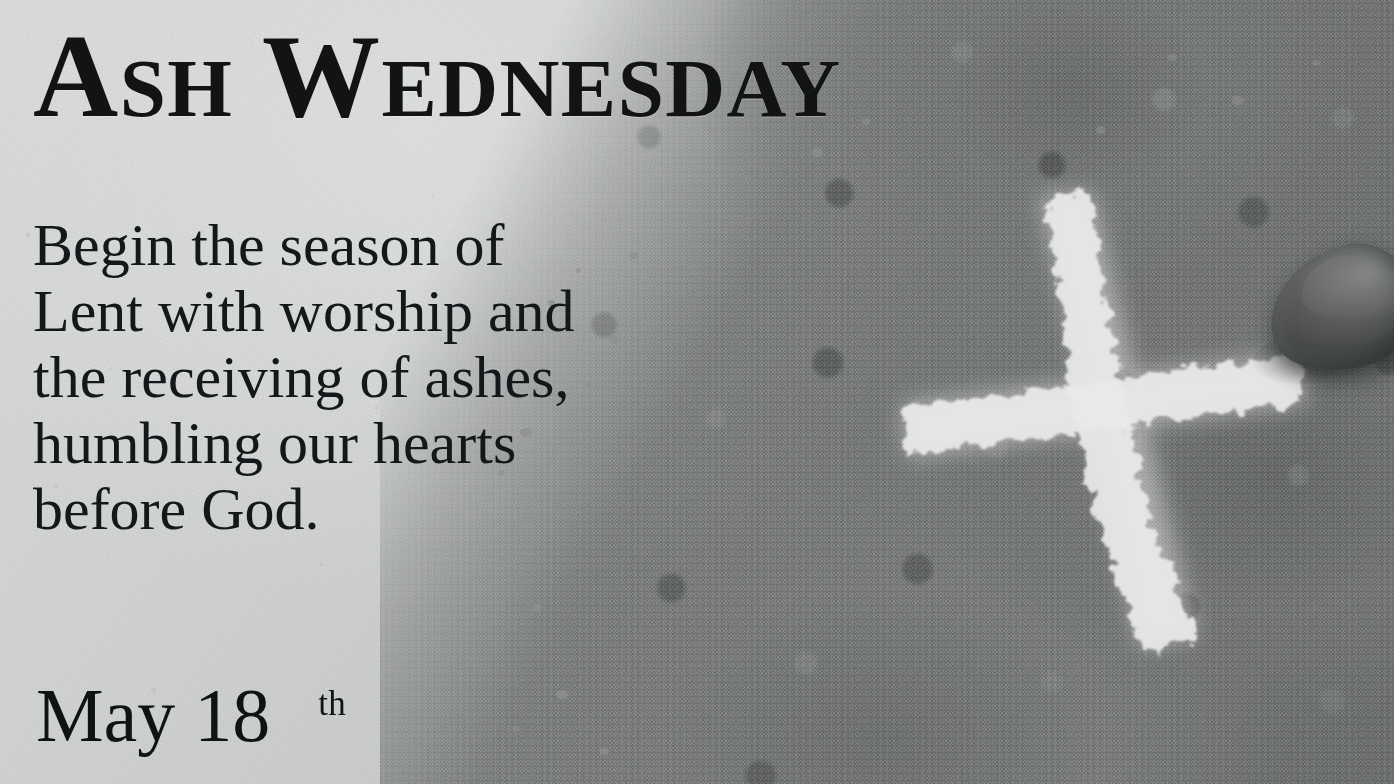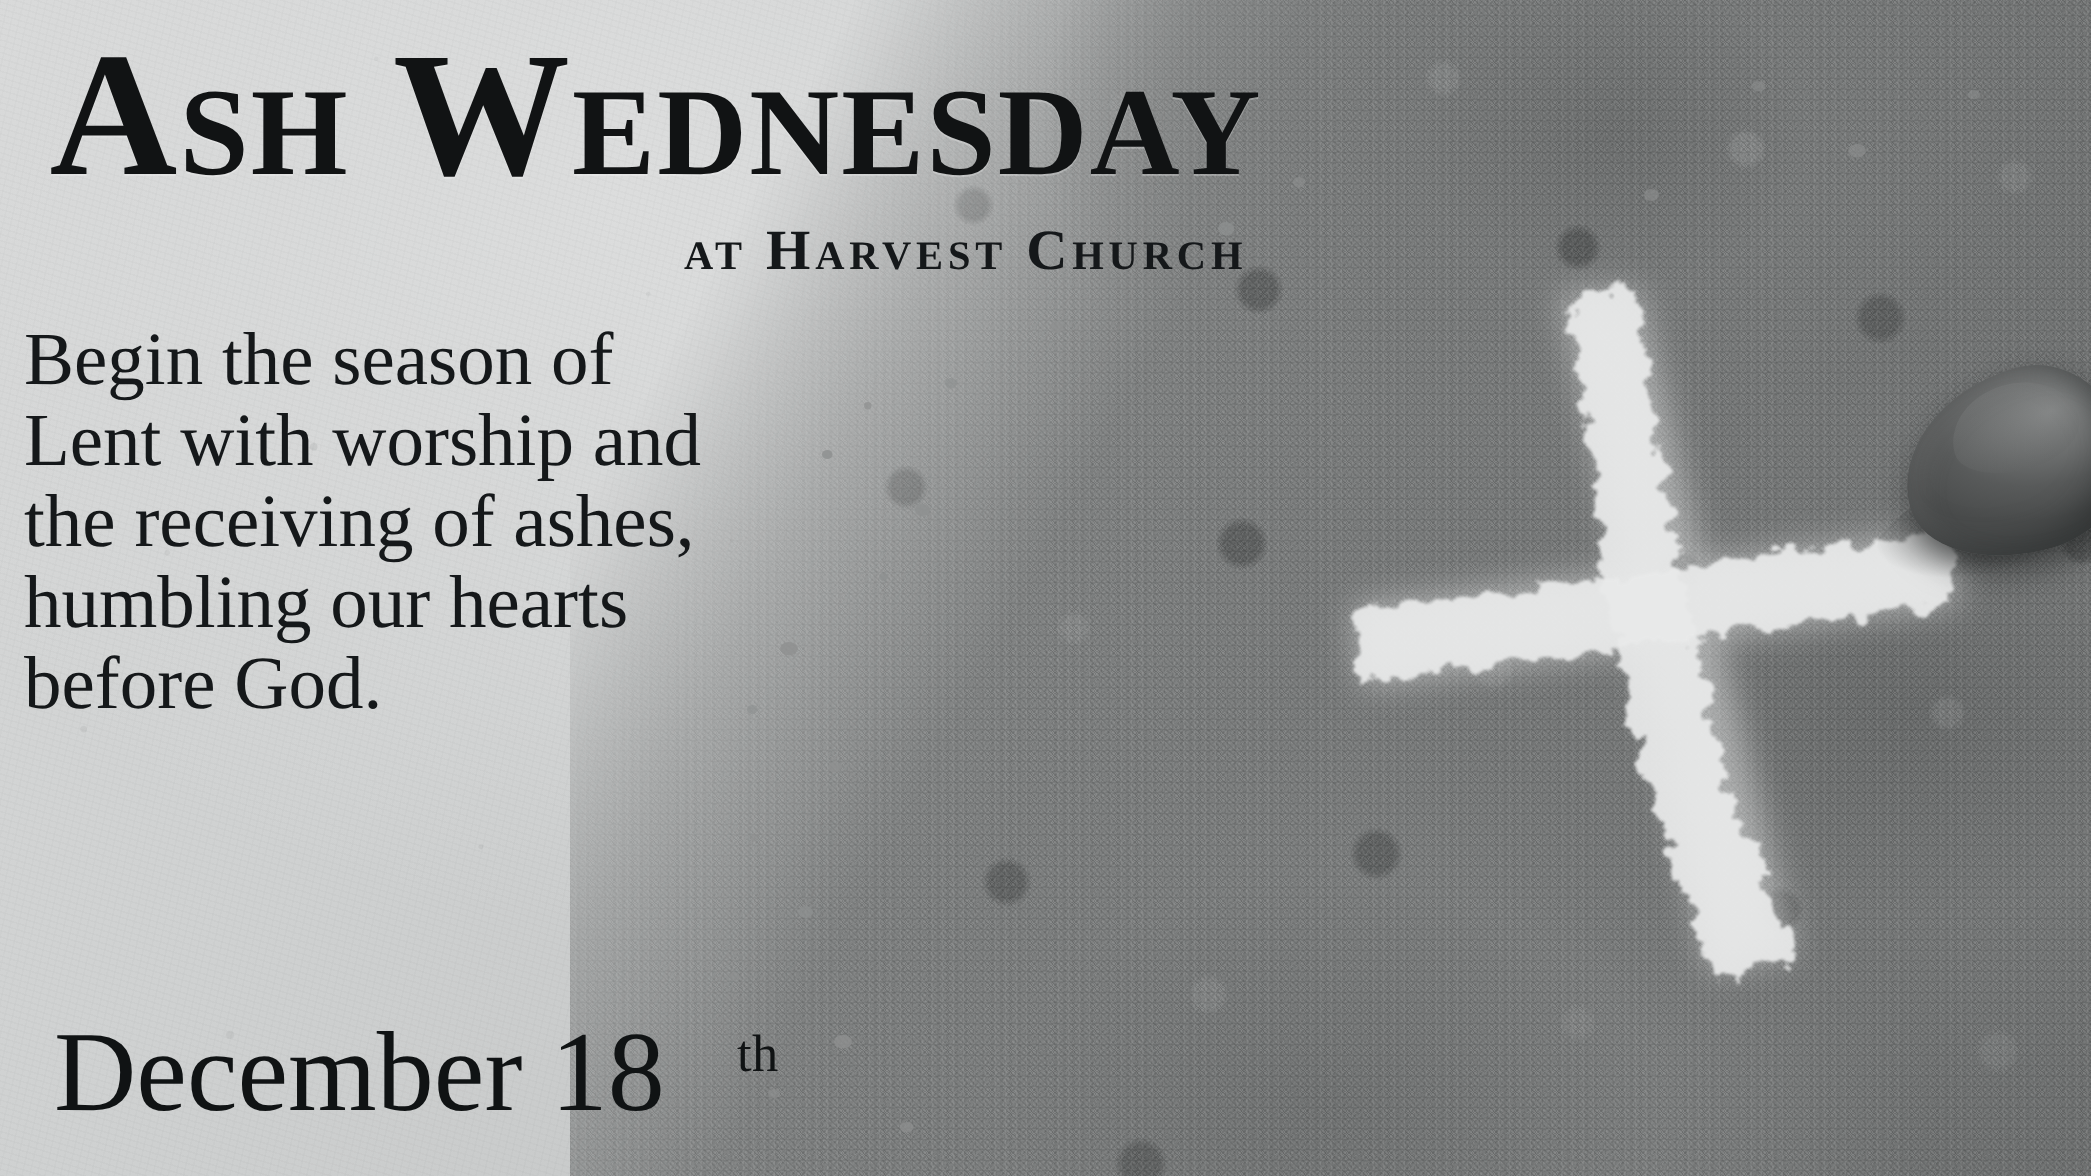--- a/index.html
+++ b/index.html
@@ -172,22 +172,22 @@
   .subhead{
     position:absolute;left:456px;top:148px;
     font-size:38px;line-height:1;
     font-variant:small-caps;
     font-weight:700;
     letter-spacing:.085em;
     color:#15181a;
     white-space:nowrap;
   }
   .body-copy{
-    position:absolute;left:16px;top:212px;
-    font-size:50px;line-height:54px;
+    position:absolute;left:33px;top:212px;
+    font-size:60px;line-height:66px;
     color:#15181a;
     white-space:pre-line;
     letter-spacing:0;
   }
   .date-block{
     position:absolute;left:36px;top:556px;
     font-size:76px;line-height:106px;
     color:#101314;
     white-space:pre-line;
   }
@@ -259,27 +259,26 @@
 
     <div class="finger-shadow"></div>
     <div class="finger"></div>
     <div class="finger-nail"></div>
   </div>
 
   <div class="text-layer">
 
     <div class="headline">Ash Wednesday</div>
 
-    <div class="subhead">at Harvest Church</div>
 
     <div class="body-copy">Begin the season of
 Lent with worship and
 the receiving of ashes,
 humbling our hearts
 before God.</div>
 
     <div class="date-block">
-      <span class="date-line"><span>December 18</span><span class="ord">th</span></span>
+      <span class="date-line"><span>May 18</span><span class="ord">th</span></span>
       
     </div>
 
   </div>
 </div>
 
 </body></html>

